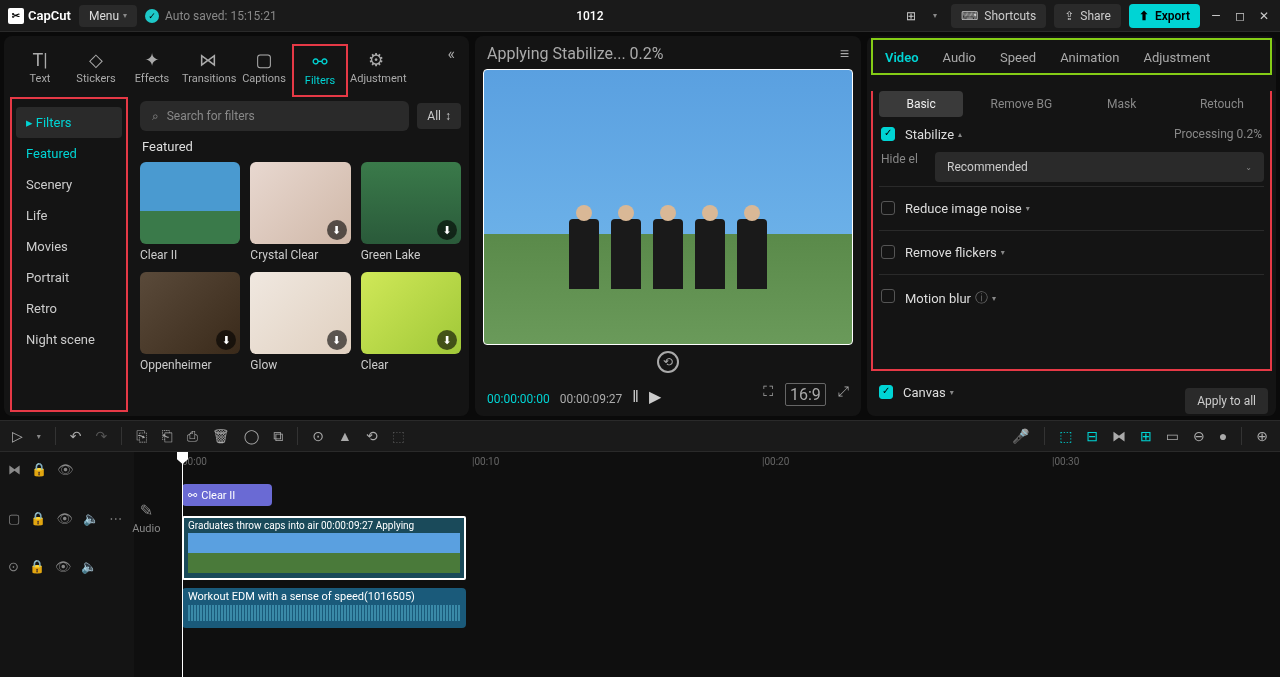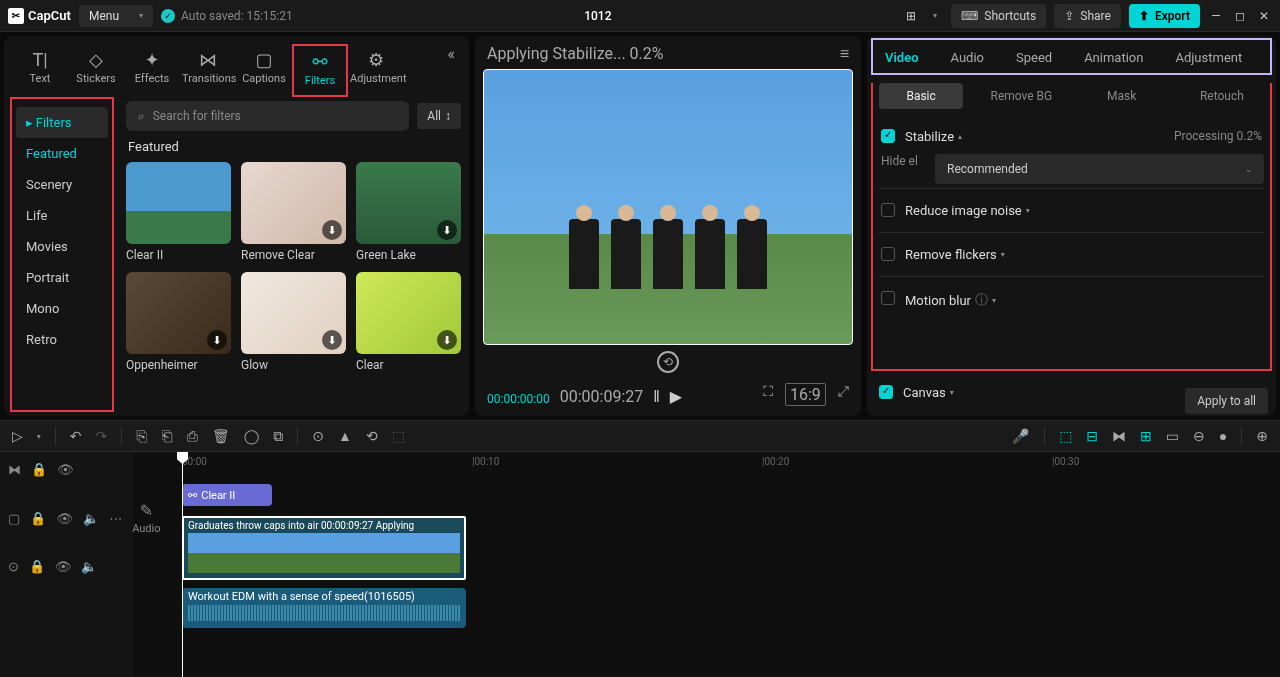--- a/index.html
+++ b/index.html
@@ -2,21 +2,21 @@
 <html><head>
 <meta charset="utf-8">
 <style>
 * { margin: 0; padding: 0; box-sizing: border-box; font-family: -apple-system, BlinkMacSystemFont, "Segoe UI", Roboto, sans-serif; }
 body { background: #0a0a0a; color: #ccc; width: 1280px; height: 677px; overflow: hidden; font-size: 12px; }
 
 
 .topbar { height: 32px; background: #1a1a1a; display: flex; align-items: center; padding: 0 8px; gap: 8px; border-bottom: 1px solid #2a2a2a; }
 .logo { display: flex; align-items: center; gap: 4px; font-weight: 600; color: #fff; font-size: 13px; }
 .logo-icon { width: 16px; height: 16px; background: #fff; border-radius: 2px; display: inline-flex; align-items: center; justify-content: center; color: #000; font-size: 10px; }
-.menu-btn { background: #2a2a2a; padding: 4px 10px; border-radius: 4px; cursor: pointer; display: flex; align-items: center; gap: 20px; color: #ddd; }
+.menu-btn { background: #2a2a2a; padding: 4px 10px; border-radius: 4px; cursor: pointer; display: flex; align-items: center; gap: 4px; color: #ddd; }
 .autosave { display: flex; align-items: center; gap: 6px; color: #888; font-size: 12px; }
 .check-icon { width: 14px; height: 14px; border-radius: 50%; background: #1ec8c8; display: inline-flex; align-items: center; justify-content: center; color: #000; font-size: 9px; }
 .title-center { flex: 1; text-align: center; color: #fff; font-weight: 500; }
 .top-actions { display: flex; align-items: center; gap: 8px; }
 .top-btn { background: #2a2a2a; padding: 5px 10px; border-radius: 4px; cursor: pointer; display: flex; align-items: center; gap: 6px; font-size: 12px; }
 .export-btn { background: #00d4d4; color: #000; font-weight: 600; }
 .win-icon { width: 16px; height: 16px; display: inline-flex; align-items: center; justify-content: center; cursor: pointer; color: #ccc; }
 
 
 .main { display: flex; height: 388px; }
@@ -24,21 +24,21 @@
 
 .left-panel { width: 465px; background: #141414; border-radius: 8px; margin: 4px; display: flex; flex-direction: column; }
 .tool-tabs { display: flex; padding: 8px 8px 0; gap: 0; position: relative; align-items: flex-start; }
 .tool-tab { flex: 0 0 auto; width: 56px; text-align: center; padding: 4px 2px 8px; cursor: pointer; color: #aaa; font-size: 11px; position: relative; }
 .tool-tab.active { color: #00d4d4; }
 .tool-tab-icon { height: 22px; display: flex; align-items: center; justify-content: center; font-size: 18px; margin-bottom: 2px; }
 .tool-tab.highlight { border: 2px solid #e63946; }
 .tool-tabs .chev-collapse { margin-left: auto; display: flex; align-items: center; color: #aaa; padding: 0 6px; cursor: pointer; font-size: 16px; }
 
 .left-body { display: flex; flex: 1; overflow: hidden; }
-.sidebar { width: 104px; padding: 8px 0; border: 2px solid #e63946; margin: 0 4px 4px 6px; }
+.sidebar { width: 118px; padding: 8px 0; border: 2px solid #e63946; margin: 0 4px 4px 6px; }
 .side-item { padding: 8px 14px; color: #ccc; cursor: pointer; font-size: 13px; }
 .side-item.active { background: #2a2a2a; color: #00d4d4; border-radius: 4px; margin: 0 4px; padding: 8px 10px; }
 .side-item.selected { color: #00d4d4; }
 
 .filter-grid-wrap { flex: 1; padding: 4px 8px; overflow: hidden; }
 .search-row { display: flex; gap: 8px; align-items: center; margin-bottom: 8px; }
 .search-box { flex: 1; background: #2a2a2a; border-radius: 6px; padding: 8px 12px; display: flex; align-items: center; gap: 8px; color: #888; }
 .all-btn { background: #2a2a2a; padding: 6px 10px; border-radius: 4px; cursor: pointer; display: flex; align-items: center; gap: 4px; font-size: 12px; }
 .grid-title { color: #ddd; font-size: 13px; margin: 4px 0 8px 2px; }
 .filter-grid { display: grid; grid-template-columns: repeat(3, 1fr); gap: 10px; }
@@ -49,32 +49,32 @@
 
 
 .preview-panel { width: 386px; background: #141414; border-radius: 8px; margin: 4px 2px; display: flex; flex-direction: column; padding: 8px; }
 .preview-header { display: flex; justify-content: space-between; align-items: center; color: #aaa; font-size: 16px; margin-bottom: 6px; padding: 0 4px; }
 .preview-img { flex: 1; border-radius: 4px; background: linear-gradient(#5aa0e0 0%, #6bb0e8 60%, #5a8a4a 60%, #6a9a5a 100%); position: relative; border: 1px solid #fff; }
 .preview-people { position: absolute; bottom: 20%; left: 0; right: 0; display: flex; justify-content: center; gap: 12px; }
 .person { width: 30px; height: 70px; background: #1a1a1a; border-radius: 4px 4px 0 0; position: relative; }
 .person::before { content: ''; position: absolute; top: -14px; left: 7px; width: 16px; height: 16px; background: #d9b896; border-radius: 50%; }
 .preview-controls { display: flex; align-items: flex-end; gap: 10px; padding: 10px 4px 2px; color: #888; }
 .timecode { color: #00d4d4; font-size: 12px; }
-.timecode-end { color: #aaa; font-size: 16px; }
+.timecode-end { color: #aaa; font-size: 12px; }
 .play-btn { cursor: pointer; font-size: 16px; color: #ccc; }
 .prev-right-icons { margin-left: auto; display: flex; gap: 12px; }
 .prev-icon { cursor: pointer; font-size: 14px; color: #aaa; }
 .ratio-badge { border: 1px solid #666; padding: 1px 4px; font-size: 16px; border-radius: 2px; }
 
 
 .right-panel { flex: 1; background: #141414; border-radius: 8px; margin: 4px; padding: 6px 10px; display: flex; flex-direction: column; position: relative; }
-.right-tabs { display: flex; gap: 32px; padding: 6px 2px 10px; font-size: 13px; border: 2px solid #c4b5fd; margin: -4px -6px 14px; padding: 10px 12px 8px; }
+.right-tabs { display: flex; gap: 24px; padding: 6px 2px 10px; font-size: 13px; border: 2px solid #84cc16; margin: -4px -6px 22px; padding: 10px 12px 8px; }
 .right-tab { color: #aaa; cursor: pointer; }
 .right-tab.active { color: #00d4d4; font-weight: 600; }
-.sub-tabs { display: flex; gap: 16px; margin-bottom: 10px; }
+.sub-tabs { display: flex; gap: 16px; margin-bottom: 0; }
 .sub-tab { flex: 1; text-align: center; padding: 6px; color: #888; cursor: pointer; font-size: 12px; }
 .sub-tab.active { background: #3a3a3a; color: #eee; border-radius: 4px; }
 .prop-row { display: flex; align-items: flex-start; padding: 10px 2px; gap: 10px; }
 .prop-check { width: 14px; height: 14px; border-radius: 3px; border: 1px solid #555; flex-shrink: 0; cursor: pointer; }
 .prop-check.checked { background: #00d4d4; border-color: #00d4d4; position: relative; }
 .prop-check.checked::after { content: '✓'; position: absolute; top: -1px; left: 2px; color: #000; font-size: 10px; }
 .prop-label { color: #ddd; font-size: 13px; flex: 1; display: flex; align-items: center; gap: 4px; }
 .prop-status { color: #888; font-size: 12px; }
 .dropdown { background: #2a2a2a; border-radius: 4px; padding: 8px 12px; display: flex; justify-content: space-between; align-items: center; cursor: pointer; margin-left: 56px; color: #ccc; }
 .hide-label { position: absolute; left: 2px; color: #888; font-size: 12px; }
@@ -173,22 +173,22 @@
       <div class="chev-collapse">«</div>
     </div>
     <div class="left-body">
       <div class="sidebar">
         <div class="side-item active">▸ <span>Filters</span></div>
         <div class="side-item selected">Featured</div>
         <div class="side-item">Scenery</div>
         <div class="side-item">Life</div>
         <div class="side-item">Movies</div>
         <div class="side-item">Portrait</div>
-        <div class="side-item">Mono</div>
         <div class="side-item">Retro</div>
+        <div class="side-item">Night scene</div>
       </div>
       <div class="filter-grid-wrap">
         <div class="search-row">
           <div class="search-box">
             <span>⌕</span>
             <span>Search for filters</span>
           </div>
           <div class="all-btn">
               <span>All</span> 
               <span>↕</span>
@@ -197,21 +197,21 @@
         <div class="grid-title">Featured</div>
         <div class="filter-grid">
           <div class="filter-card">
               <div class="thumb t1"></div>
               <div class="filter-label">Clear II</div>
             </div>
           <div class="filter-card">
               <div class="thumb t2">
                 <div class="dl">⬇</div>
               </div>
-              <div class="filter-label">Remove Clear</div>
+              <div class="filter-label">Crystal Clear</div>
             </div>
           <div class="filter-card">
               <div class="thumb t3">
                 <div class="dl">⬇</div>
               </div>
               <div class="filter-label">Green Lake</div>
             </div>
           <div class="filter-card">
               <div class="thumb t4">
                 <div class="dl">⬇</div>

